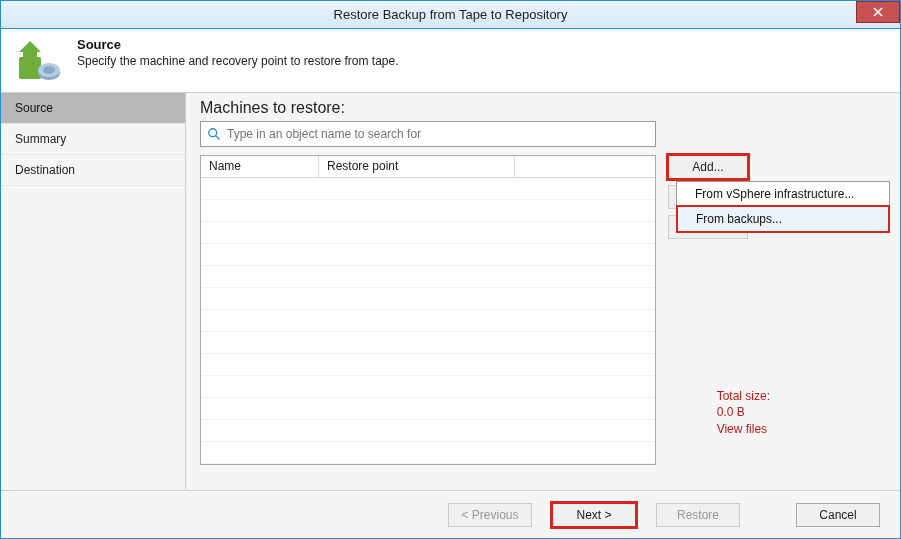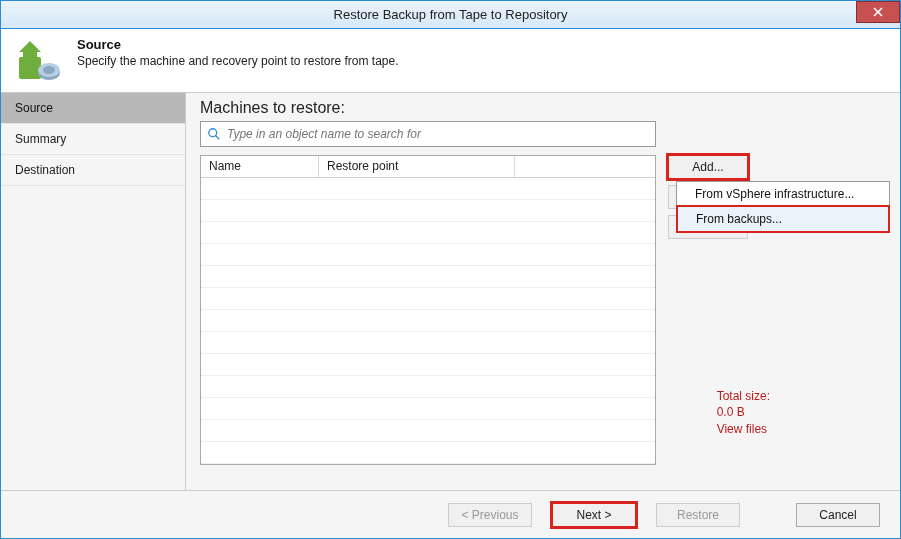--- a/index.html
+++ b/index.html
@@ -104,21 +104,21 @@
     border: 1px solid #999;
     background: #fff;
     height: 26px;
     width: 456px;
     padding: 0 6px;
     margin-bottom: 8px;
   }
   .search-box svg { width: 14px; height: 14px; margin-right: 6px; flex-shrink: 0; }
   .search-box input {
     border: none; outline: none; flex: 1; font-size: 12px;
-    font-style: italic; color: #888; background: transparent;
+    color: #888; background: transparent;
   }
   .content-row { display: flex; gap: 12px; min-height: 0; }
   .table-wrap {
     border: 1px solid #aaa;
     background: #fff;
     width: 456px;
     height: 310px;
     overflow: hidden;
     display: flex;
     flex-direction: column;

